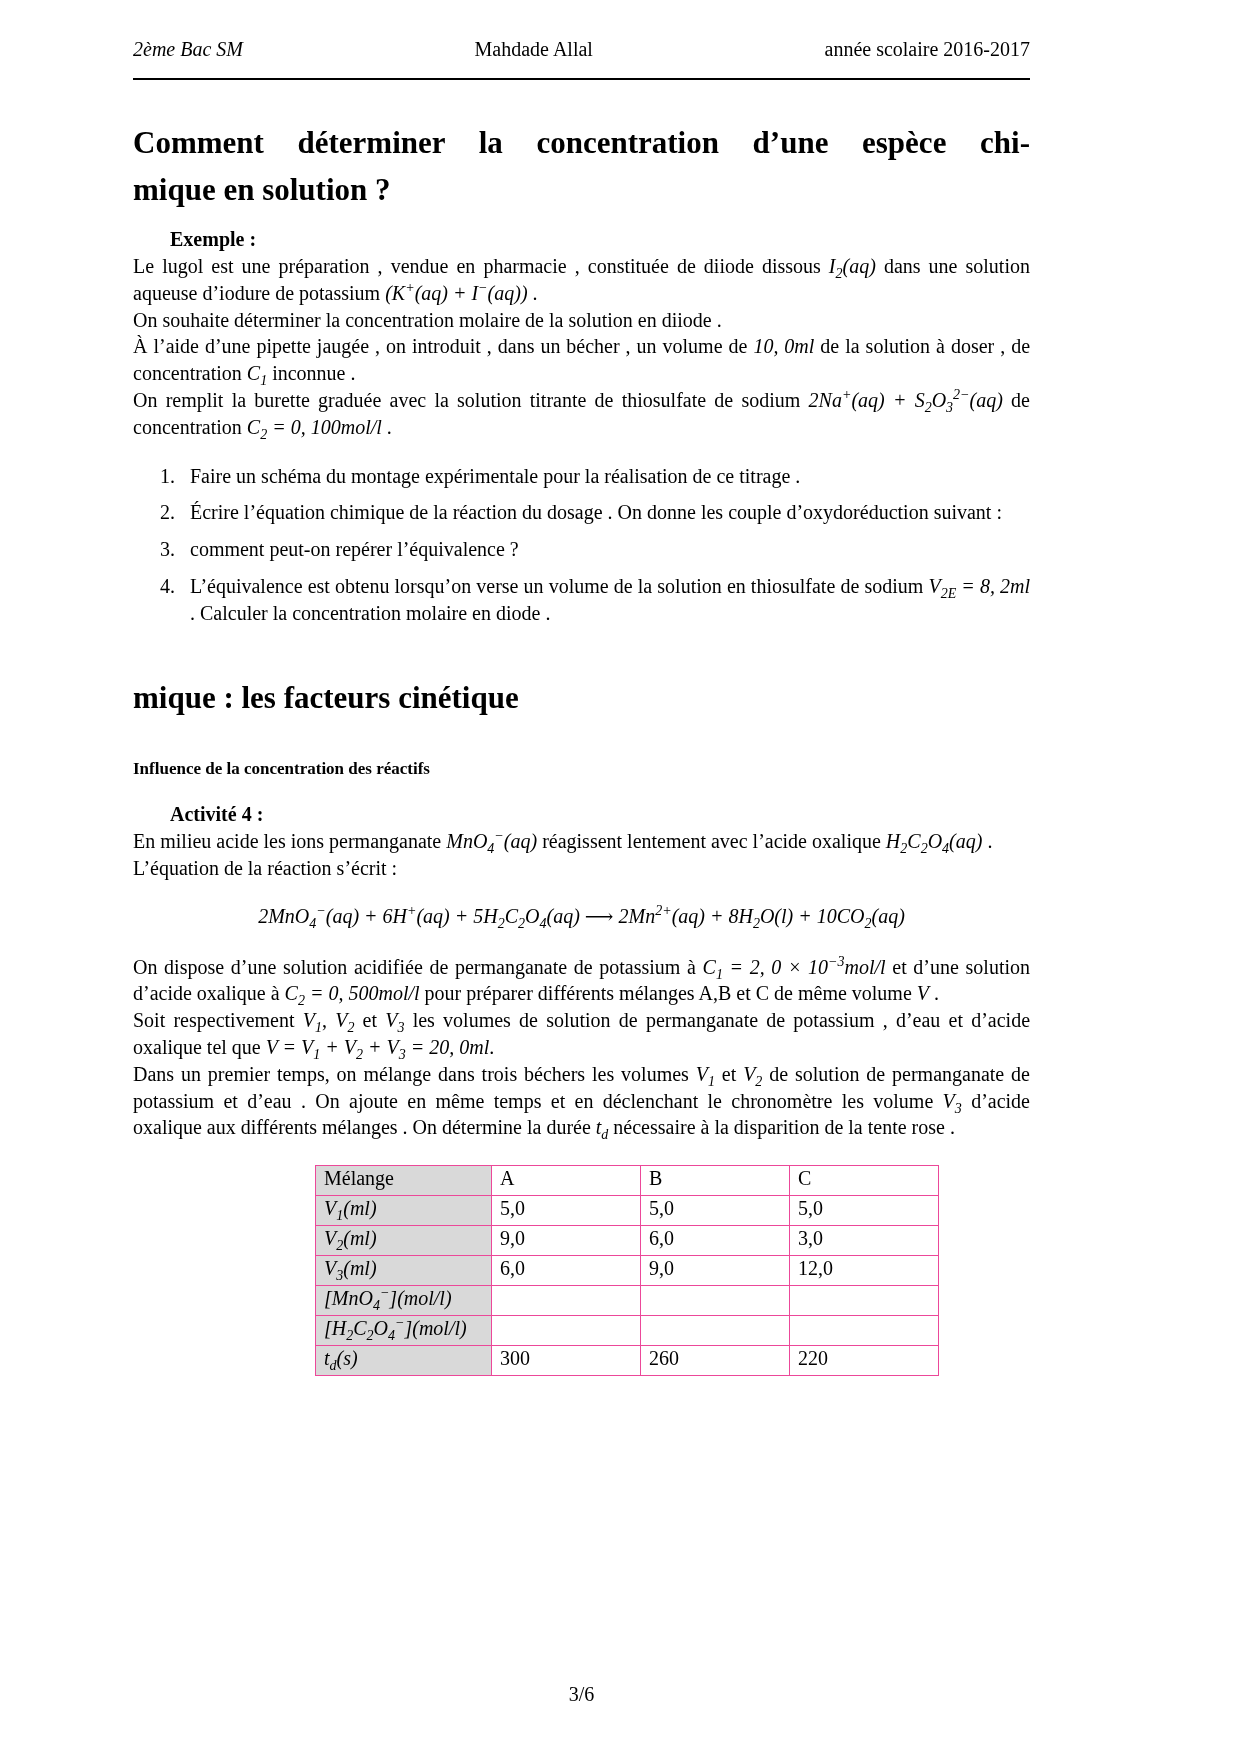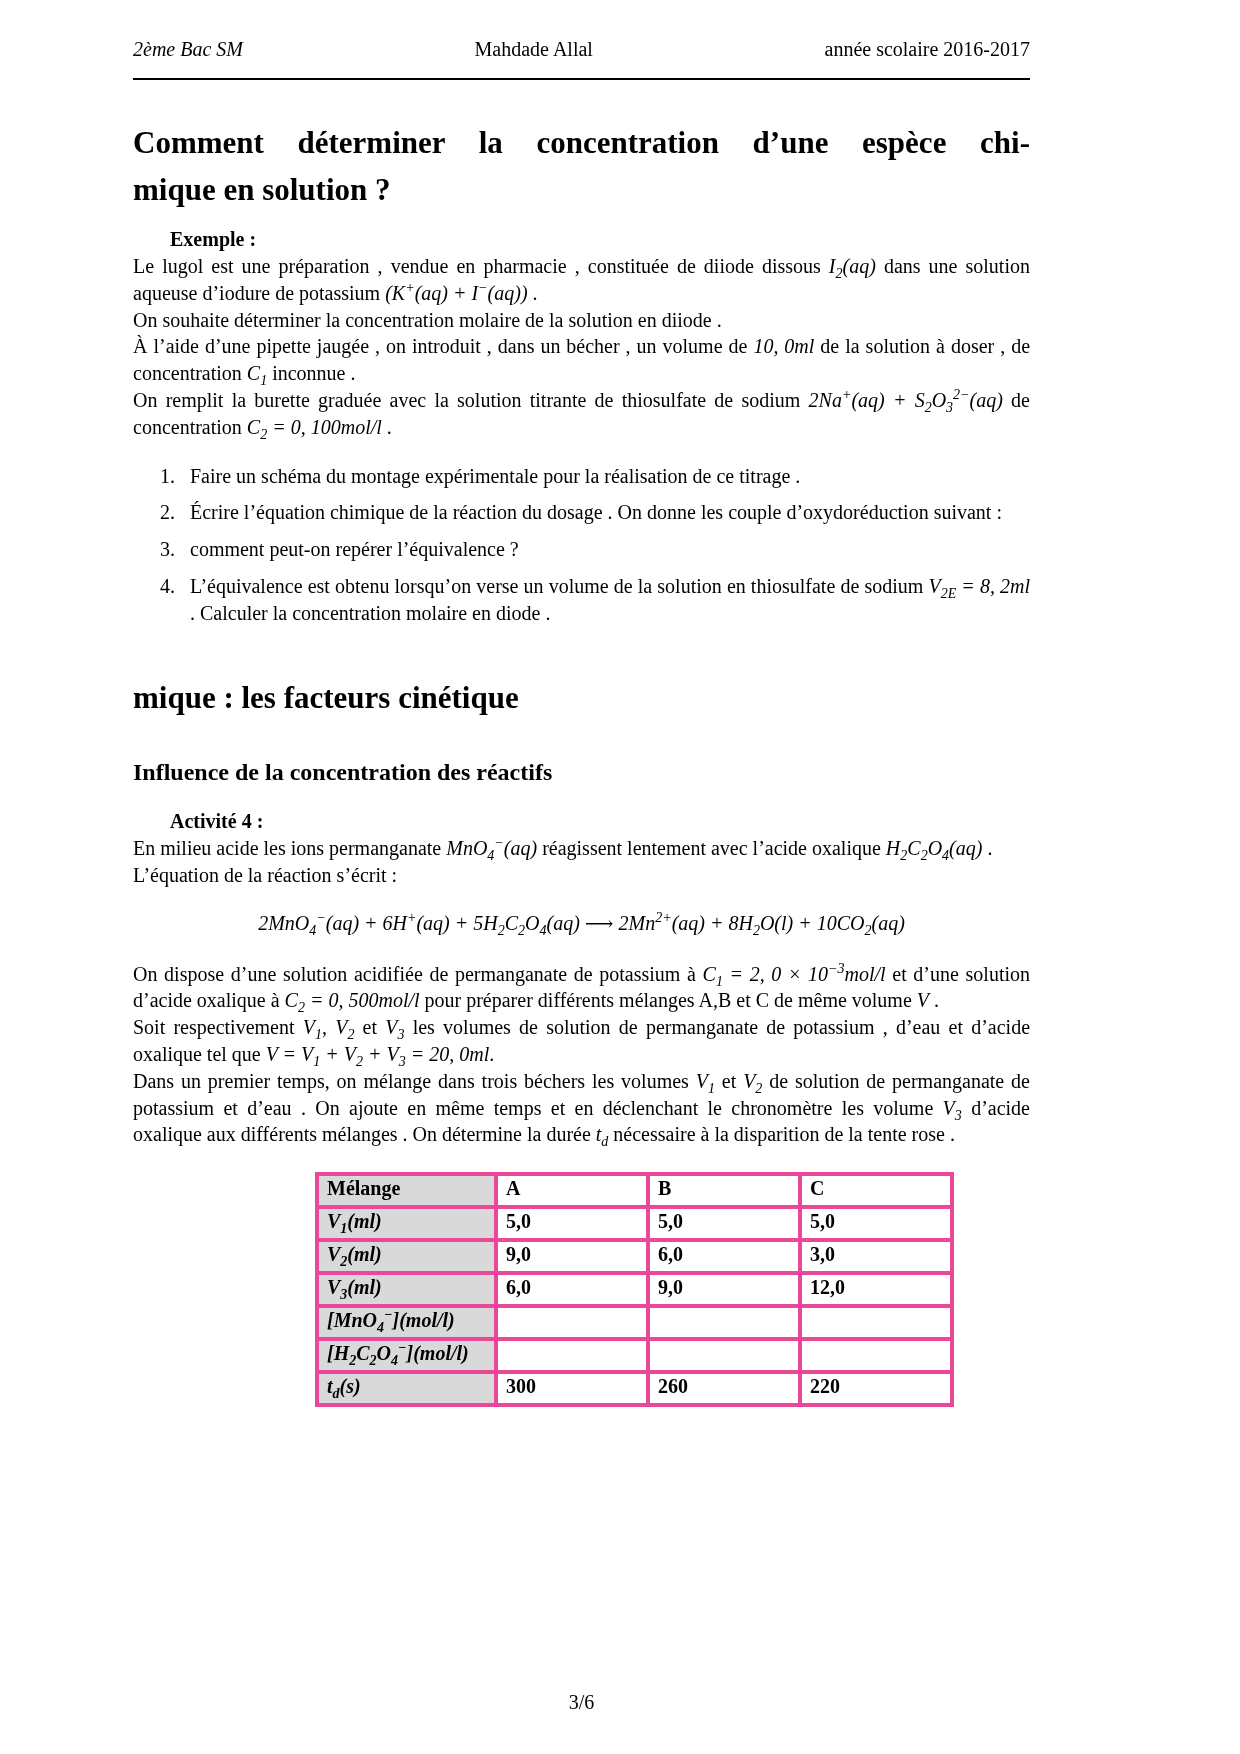--- a/index.html
+++ b/index.html
@@ -22,38 +22,38 @@
   }
   .tline{display:block;}
   .tline.just{text-align:justify;text-align-last:justify;}
   .plabel{font-weight:bold;font-size:20px;margin:15px 0 2px 37px;}
   .para{font-size:20px;line-height:1.34;text-align:justify;margin:0;}
   .qlist{margin:22px 0 0 0;}
   .qitem{display:flex;margin-bottom:10px;}
   .qnum{flex:0 0 30px;margin-left:27px;font-size:20px;line-height:1.34;}
   .qbody{flex:1;font-size:20px;line-height:1.34;}
   .qline{display:block;text-align:justify;}
-  .subtitle{font-size:24px;font-weight:bold;margin:38px 0 24px 0;}
+  .subtitle{font-size:17px;font-weight:bold;margin:38px 0 24px 0;}
   .equation{
     font-size:20px;text-align:center;margin:22px 0 26px 0;
     font-family:"Liberation Serif","DejaVu Serif","DejaVu Sans",serif;
   }
   sup,sub{font-size:70%;line-height:0;}
   i.m{font-style:italic;}
   .kin-table{
     border-collapse:collapse;table-layout:fixed;
     margin:24px 0 0 182px;font-size:20px;
   }
   .kin-table td{
-    border:4px solid #ec4899;padding:1px 12px 3px 8px;vertical-align:top;height:25px;font-weight:bold;
+    border:1px solid #ec4899;padding:1px 12px 3px 8px;vertical-align:top;height:25px;
   }
   .kin-table td.lbl{background:#d9d9d9;width:155px;white-space:nowrap;overflow:visible;}
   .kin-table td.val{width:128px;}
   .footer{
-    position:absolute;left:133px;width:897px;bottom:40px;
+    position:absolute;left:133px;width:897px;bottom:48px;
     text-align:center;font-size:20px;
   }
 </style>
 </head>
 <body>
 
 <div class="page">
 
   <header class="doc-header">
     <span class="hdr-left">2ème Bac SM</span>

